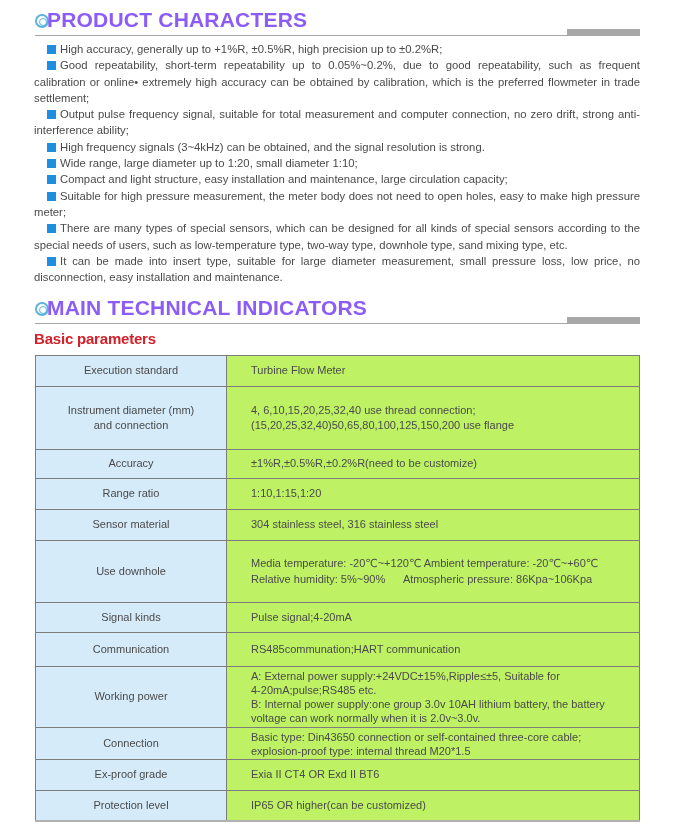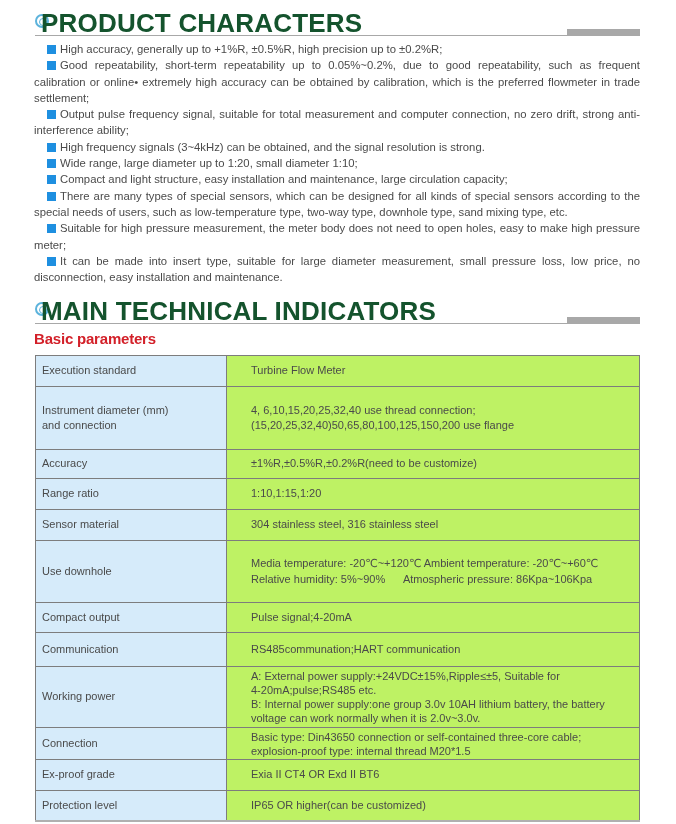--- a/index.html
+++ b/index.html
@@ -9,21 +9,21 @@
   .section-head { position: absolute; left: 35px; width: 605px; height: 30px; }
   .section-head .ring {
     position: absolute; left: 0; top: 8px; width: 14px; height: 14px; border-radius: 50%;
     border: 2px solid #5cb3dc; background: #fff;
   }
   .section-head .ring::after {
     content: ""; position: absolute; left: 2px; top: 2px; width: 6px; height: 6px; border-radius: 50%;
     border: 1.5px solid #5cb3dc;
   }
   .section-head .title {
-    position: absolute; left: 6px; top: 2px; font-size: 26px; font-weight: bold; color: #14532d;
+    position: absolute; left: 12px; top: 2px; font-size: 21px; font-weight: bold; color: #8b5cf6;
     letter-spacing: 0.2px; font-family: "Liberation Sans", sans-serif;
   }
   .section-head .rule {
     position: absolute; left: 0; right: 0; bottom: 0; height: 1px; background: #a8a8a8;
   }
   .section-head .bar {
     position: absolute; right: 0; bottom: 0; width: 73px; height: 7px; background: #a8a8a8;
   }
 
   .features { position: absolute; left: 34px; top: 41px; width: 606px; font-size: 11.3px; line-height: 16.3px; color: #4a4a4a; text-align: justify; }
@@ -32,43 +32,43 @@
     display: inline-block; width: 9px; height: 9px; background: #1e8fe0; margin-right: 4px; vertical-align: -1px; text-indent: 0;
   }
 
   .subhead { position: absolute; left: 34px; top: 330px; font-size: 15px; font-weight: bold; color: #d32029; letter-spacing: -0.2px; }
 
   table.params {
     position: absolute; left: 35px; top: 355px; width: 605px; border-collapse: collapse;
     font-size: 11px; color: #4a4a4a;
   }
   table.params td { border: 1px solid #7d7d7d; vertical-align: middle; line-height: 15.5px; }
-  table.params td.k { width: 191px; background: #d6ebfa; text-align: left; padding: 0 6px; }
+  table.params td.k { width: 191px; background: #d6ebfa; text-align: center; padding: 0 6px; }
   table.params td.v { background: #bef264; padding: 0 10px 0 24px; }
   table.params tr:last-child td { border-bottom: 2px solid #b0b0b0; }
 </style>
 </head>
 <body>
 
 <div class="section-head" style="top:6px;">
   <span class="ring"></span>
   <span class="title">PRODUCT CHARACTERS</span>
   <span class="rule"></span>
   <span class="bar"></span>
 </div>
 
 <div class="features">
   <p class="feature"><span class="sq"></span><span>High accuracy, generally up to +1%R, ±0.5%R, high precision up to ±0.2%R;</span></p>
   <p class="feature"><span class="sq"></span><span>Good repeatability, short-term repeatability up to 0.05%~0.2%, due to good repeatability, such as frequent calibration or online• extremely high accuracy can be obtained by calibration, which is the preferred flowmeter in trade settlement;</span></p>
   <p class="feature"><span class="sq"></span><span>Output pulse frequency signal, suitable for total measurement and computer connection, no zero drift, strong anti-interference ability;</span></p>
   <p class="feature"><span class="sq"></span><span>High frequency signals (3~4kHz) can be obtained, and the signal resolution is strong.</span></p>
   <p class="feature"><span class="sq"></span><span>Wide range, large diameter up to 1:20, small diameter 1:10;</span></p>
   <p class="feature"><span class="sq"></span><span>Compact and light structure, easy installation and maintenance, large circulation capacity;</span></p>
+  <p class="feature"><span class="sq"></span><span>Suitable for high pressure measurement, the meter body does not need to open holes, easy to make high pressure meter;</span></p>
   <p class="feature"><span class="sq"></span><span>There are many types of special sensors, which can be designed for all kinds of special sensors according to the special needs of users, such as low-temperature type, two-way type, downhole type, sand mixing type, etc.</span></p>
-  <p class="feature"><span class="sq"></span><span>Suitable for high pressure measurement, the meter body does not need to open holes, easy to make high pressure meter;</span></p>
   <p class="feature"><span class="sq"></span><span>It can be made into insert type, suitable for large diameter measurement, small pressure loss, low price, no disconnection, easy installation and maintenance.</span></p>
 </div>
 
 <div class="section-head" style="top:294px;">
   <span class="ring"></span>
   <span class="title">MAIN TECHNICAL INDICATORS</span>
   <span class="rule"></span>
   <span class="bar"></span>
 </div>
 
@@ -110,21 +110,21 @@
       <td class="k">Sensor material</td>
       <td class="v">
           <div>304 stainless steel, 316 stainless steel</div>
         </td>
     </tr>
     <tr style="height:62px;">
       <td class="k">Use downhole</td>
       <td class="v" style="white-space:pre;"><div>Media temperature: -20℃~+120℃ Ambient temperature: -20℃~+60℃</div><div>Relative humidity: 5%~90%      Atmospheric pressure: 86Kpa~106Kpa</div></td>
     </tr>
     <tr style="height:30px;">
-      <td class="k">Compact output</td>
+      <td class="k">Signal kinds</td>
       <td class="v">
           <div>Pulse signal;4-20mA</div>
         </td>
     </tr>
     <tr style="height:34px;">
       <td class="k">Communication</td>
       <td class="v">
           <div>RS485communation;HART communication</div>
         </td>
     </tr>

